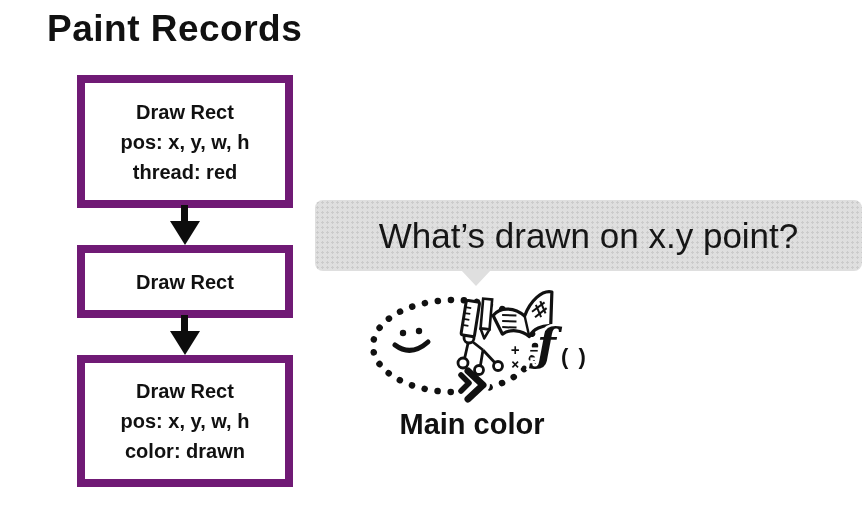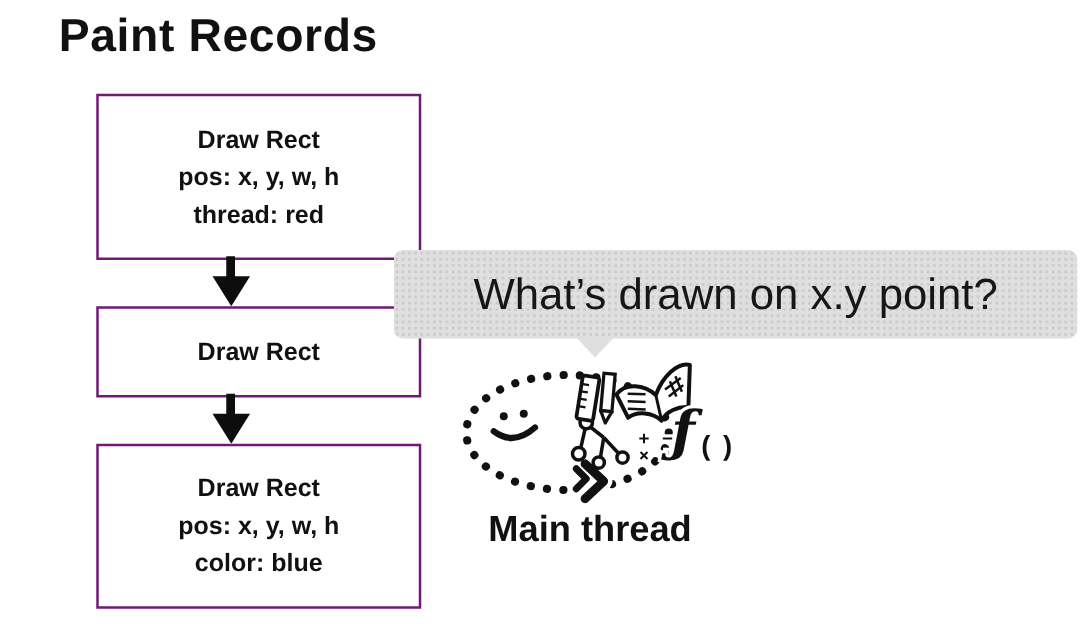--- a/index.html
+++ b/index.html
@@ -7,22 +7,22 @@
     position:relative;width:865px;height:506px;background:#ffffff;
     font-family:"Liberation Sans","DejaVu Sans",sans-serif;color:#111;
     overflow:hidden;
   }
   .page-title{
     position:absolute;left:47px;top:8px;
     font-size:37px;font-weight:700;letter-spacing:0.5px;color:#111;
     white-space:nowrap;
   }
   .flow-box{
-    position:absolute;left:77px;width:260px;
-    border:2px solid #701a75;background:#fff;box-sizing:border-box;
+    position:absolute;left:77px;width:216px;
+    border:8px solid #701a75;background:#fff;box-sizing:border-box;
     display:flex;flex-direction:column;justify-content:center;align-items:center;
   }
   .box-line{
     font-size:20px;font-weight:700;line-height:30px;color:#111;text-align:center;
     white-space:nowrap;
   }
   .arrow-stem{
     position:absolute;left:181px;width:7px;background:#0d0d0d;
   }
   .arrow-head{
@@ -87,21 +87,21 @@
     <div class="flow-box" style="top:245px;height:73px">
       <div class="box-line">Draw Rect</div>
     </div>
 
     <div class="arrow-stem" style="top:315px;height:17px"></div>
     <div class="arrow-head" style="top:331px"></div>
 
     <div class="flow-box" style="top:355px;height:132px">
       <div class="box-line">Draw Rect</div>
       <div class="box-line">pos: x, y, w, h</div>
-      <div class="box-line">color: blue</div>
+      <div class="box-line">color: drawn</div>
     </div>
   </div>
 
   <div class="speech-bubble">
     <span class="speech-bubble-text">What’s drawn on x.y point?</span>
   </div>
   <div class="speech-tail"></div>
 
   <svg class="illustration" width="245" height="128" viewBox="0 0 245 128">
 
@@ -160,15 +160,15 @@
       <text x="156" y="75" class="math-text">+ −</text>
       <text x="156" y="89" class="math-text">× ÷</text>
     </g>
 
     <g>
       <text x="182" y="80" class="fn-f">ƒ</text>
       <text x="206" y="84" class="fn-parens">( )</text>
     </g>
   </svg>
 
-  <div class="main-thread-label">Main thread</div>
+  <div class="main-thread-label">Main color</div>
 
 </div>
 
 </body></html>

